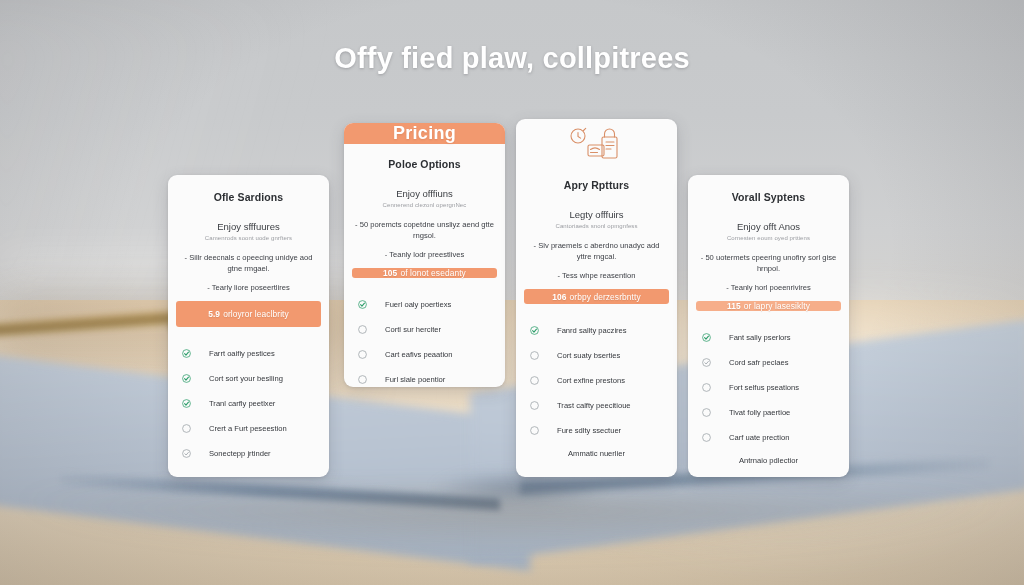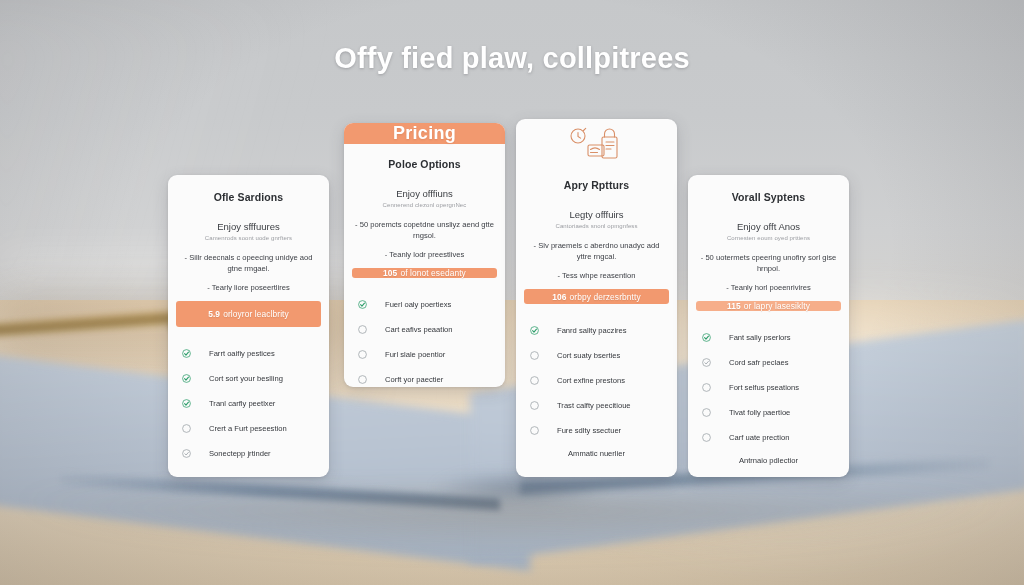--- a/index.html
+++ b/index.html
@@ -350,20 +350,26 @@
           <span class="mark"><svg viewBox="0 0 12 12" width="9" height="9">
                 <circle cx="6" cy="6" r="5.2" fill="none" stroke="#2e9e6b" stroke-width="1"></circle>
                 <path d="M3.5 6.2l1.8 1.9 3.3-4" fill="none" stroke="#2e9e6b" stroke-width="1.5" stroke-linecap="round" stroke-linejoin="round"></path>
               </svg></span>
           <span class="feature-text">Fuerl oaly poertiexs</span>
         </div>
         <div class="feature">
           <span class="mark"><svg viewBox="0 0 12 12" width="9" height="9">
                 <circle cx="6" cy="6" r="5.2" fill="none" stroke="#9aa0a6" stroke-width="1"></circle>
               </svg></span>
+          <span class="feature-text">Cortl sur herciter</span>
+        </div>
+        <div class="feature">
+          <span class="mark"><svg viewBox="0 0 12 12" width="9" height="9">
+                <circle cx="6" cy="6" r="5.2" fill="none" stroke="#9aa0a6" stroke-width="1"></circle>
+              </svg></span>
           <span class="feature-text">Cart eafivs peaation</span>
         </div>
         <div class="feature">
           <span class="mark"><svg viewBox="0 0 12 12" width="9" height="9">
                 <circle cx="6" cy="6" r="5.2" fill="none" stroke="#9aa0a6" stroke-width="1"></circle>
               </svg></span>
           <span class="feature-text">Furl slale poentior</span>
         </div>
         <div class="feature">
           <span class="mark"><svg viewBox="0 0 12 12" width="9" height="9">

